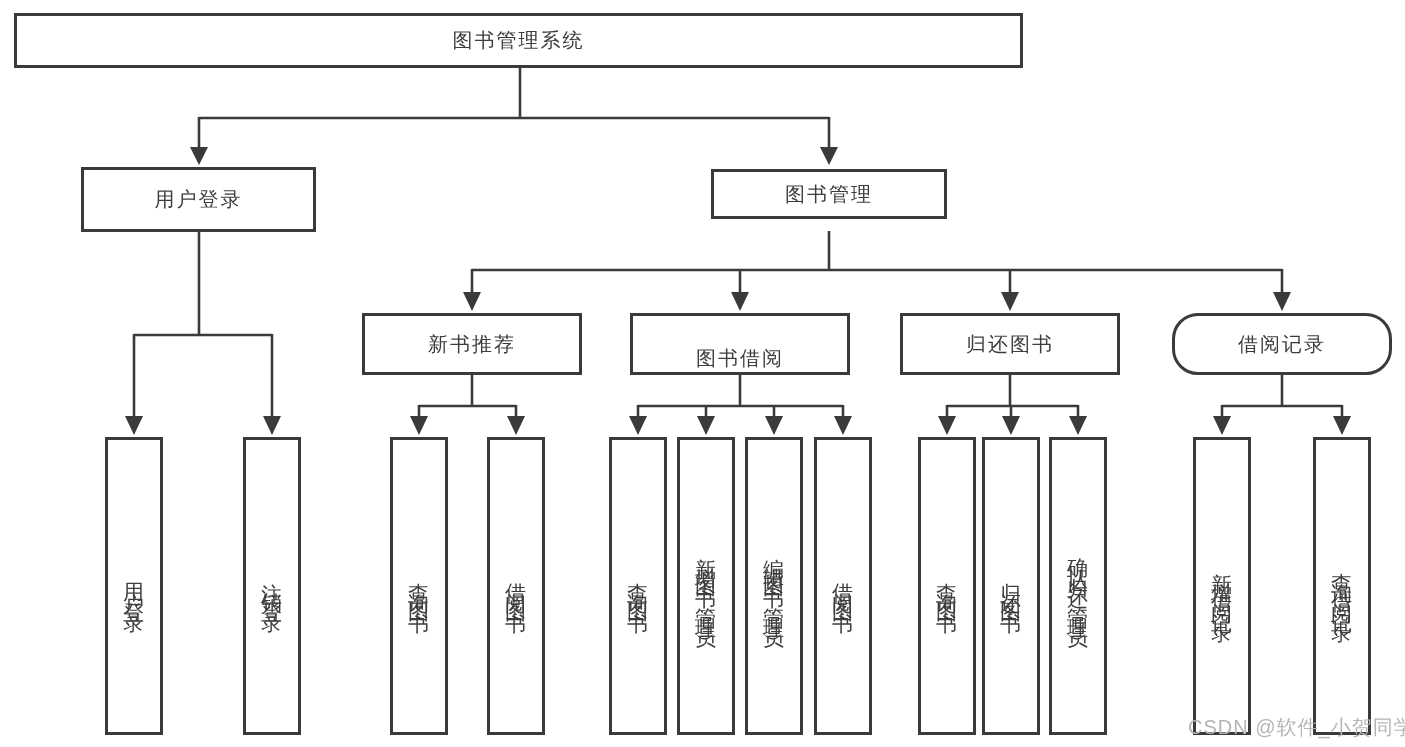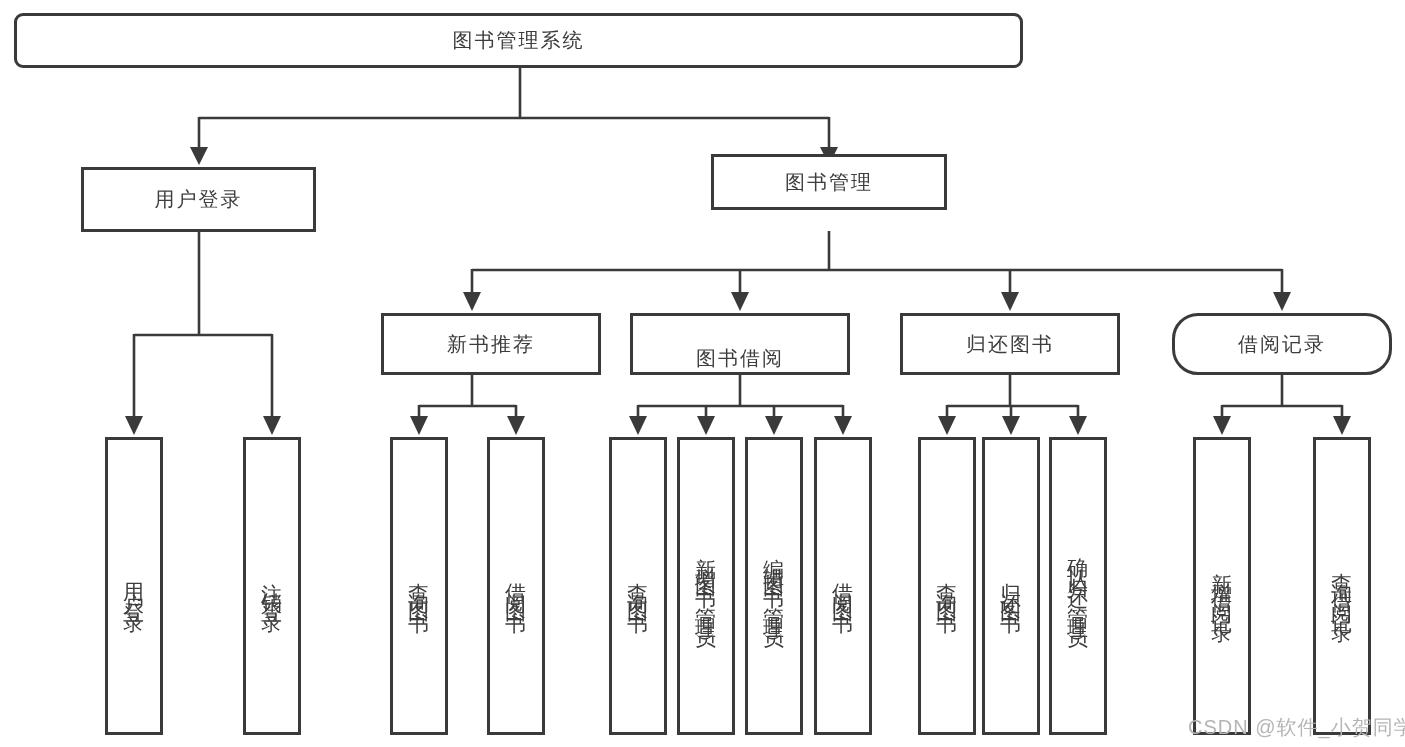--- a/index.html
+++ b/index.html
@@ -29,23 +29,23 @@
     background:var(--bg);
     display:flex;
     align-items:center;
     justify-content:center;
   }
   .hbox .lbl{
     font-size:20px;
     letter-spacing:2px;
     white-space:nowrap;
   }
-  .root{left:14px;top:13px;width:1009px;height:55px;border-radius:9px;}
+  .root{left:14px;top:13px;width:1009px;height:55px;}
   .l2a{left:81px;top:167px;width:235px;height:65px;}
-  .l2b{left:711px;top:154px;width:236px;height:56px;}
+  .l2b{left:711px;top:169px;width:236px;height:50px;}
   .l3{top:313px;width:220px;height:62px;}
   .leaf{top:437px;width:58px;height:298px;}
   .vlbl{
     writing-mode:vertical-lr;
     text-orientation:mixed;
     font-size:21px;
     line-height:1;
     letter-spacing:10px;
     white-space:nowrap;
   }
@@ -144,21 +144,21 @@
     <span class="lbl">图书管理系统</span>
   </div>
 
   <div class="box hbox l2a">
     <span class="lbl">用户登录</span>
   </div>
   <div class="box hbox l2b">
     <span class="lbl">图书管理</span>
   </div>
 
-  <div class="box hbox l3" style="left:362px;margin-left:19px;">
+  <div class="box hbox l3" style="left:362px;">
     <span class="lbl">新书推荐</span>
   </div>
   <div class="box hbox l3" style="left:630px;align-items:flex-end;">
     <span class="lbl">图书借阅</span>
   </div>
   <div class="box hbox l3" style="left:900px;">
     <span class="lbl">归还图书</span>
   </div>
   <div class="box hbox l3" style="left:1172px;border-radius:26px;">
     <span class="lbl">借阅记录</span>

